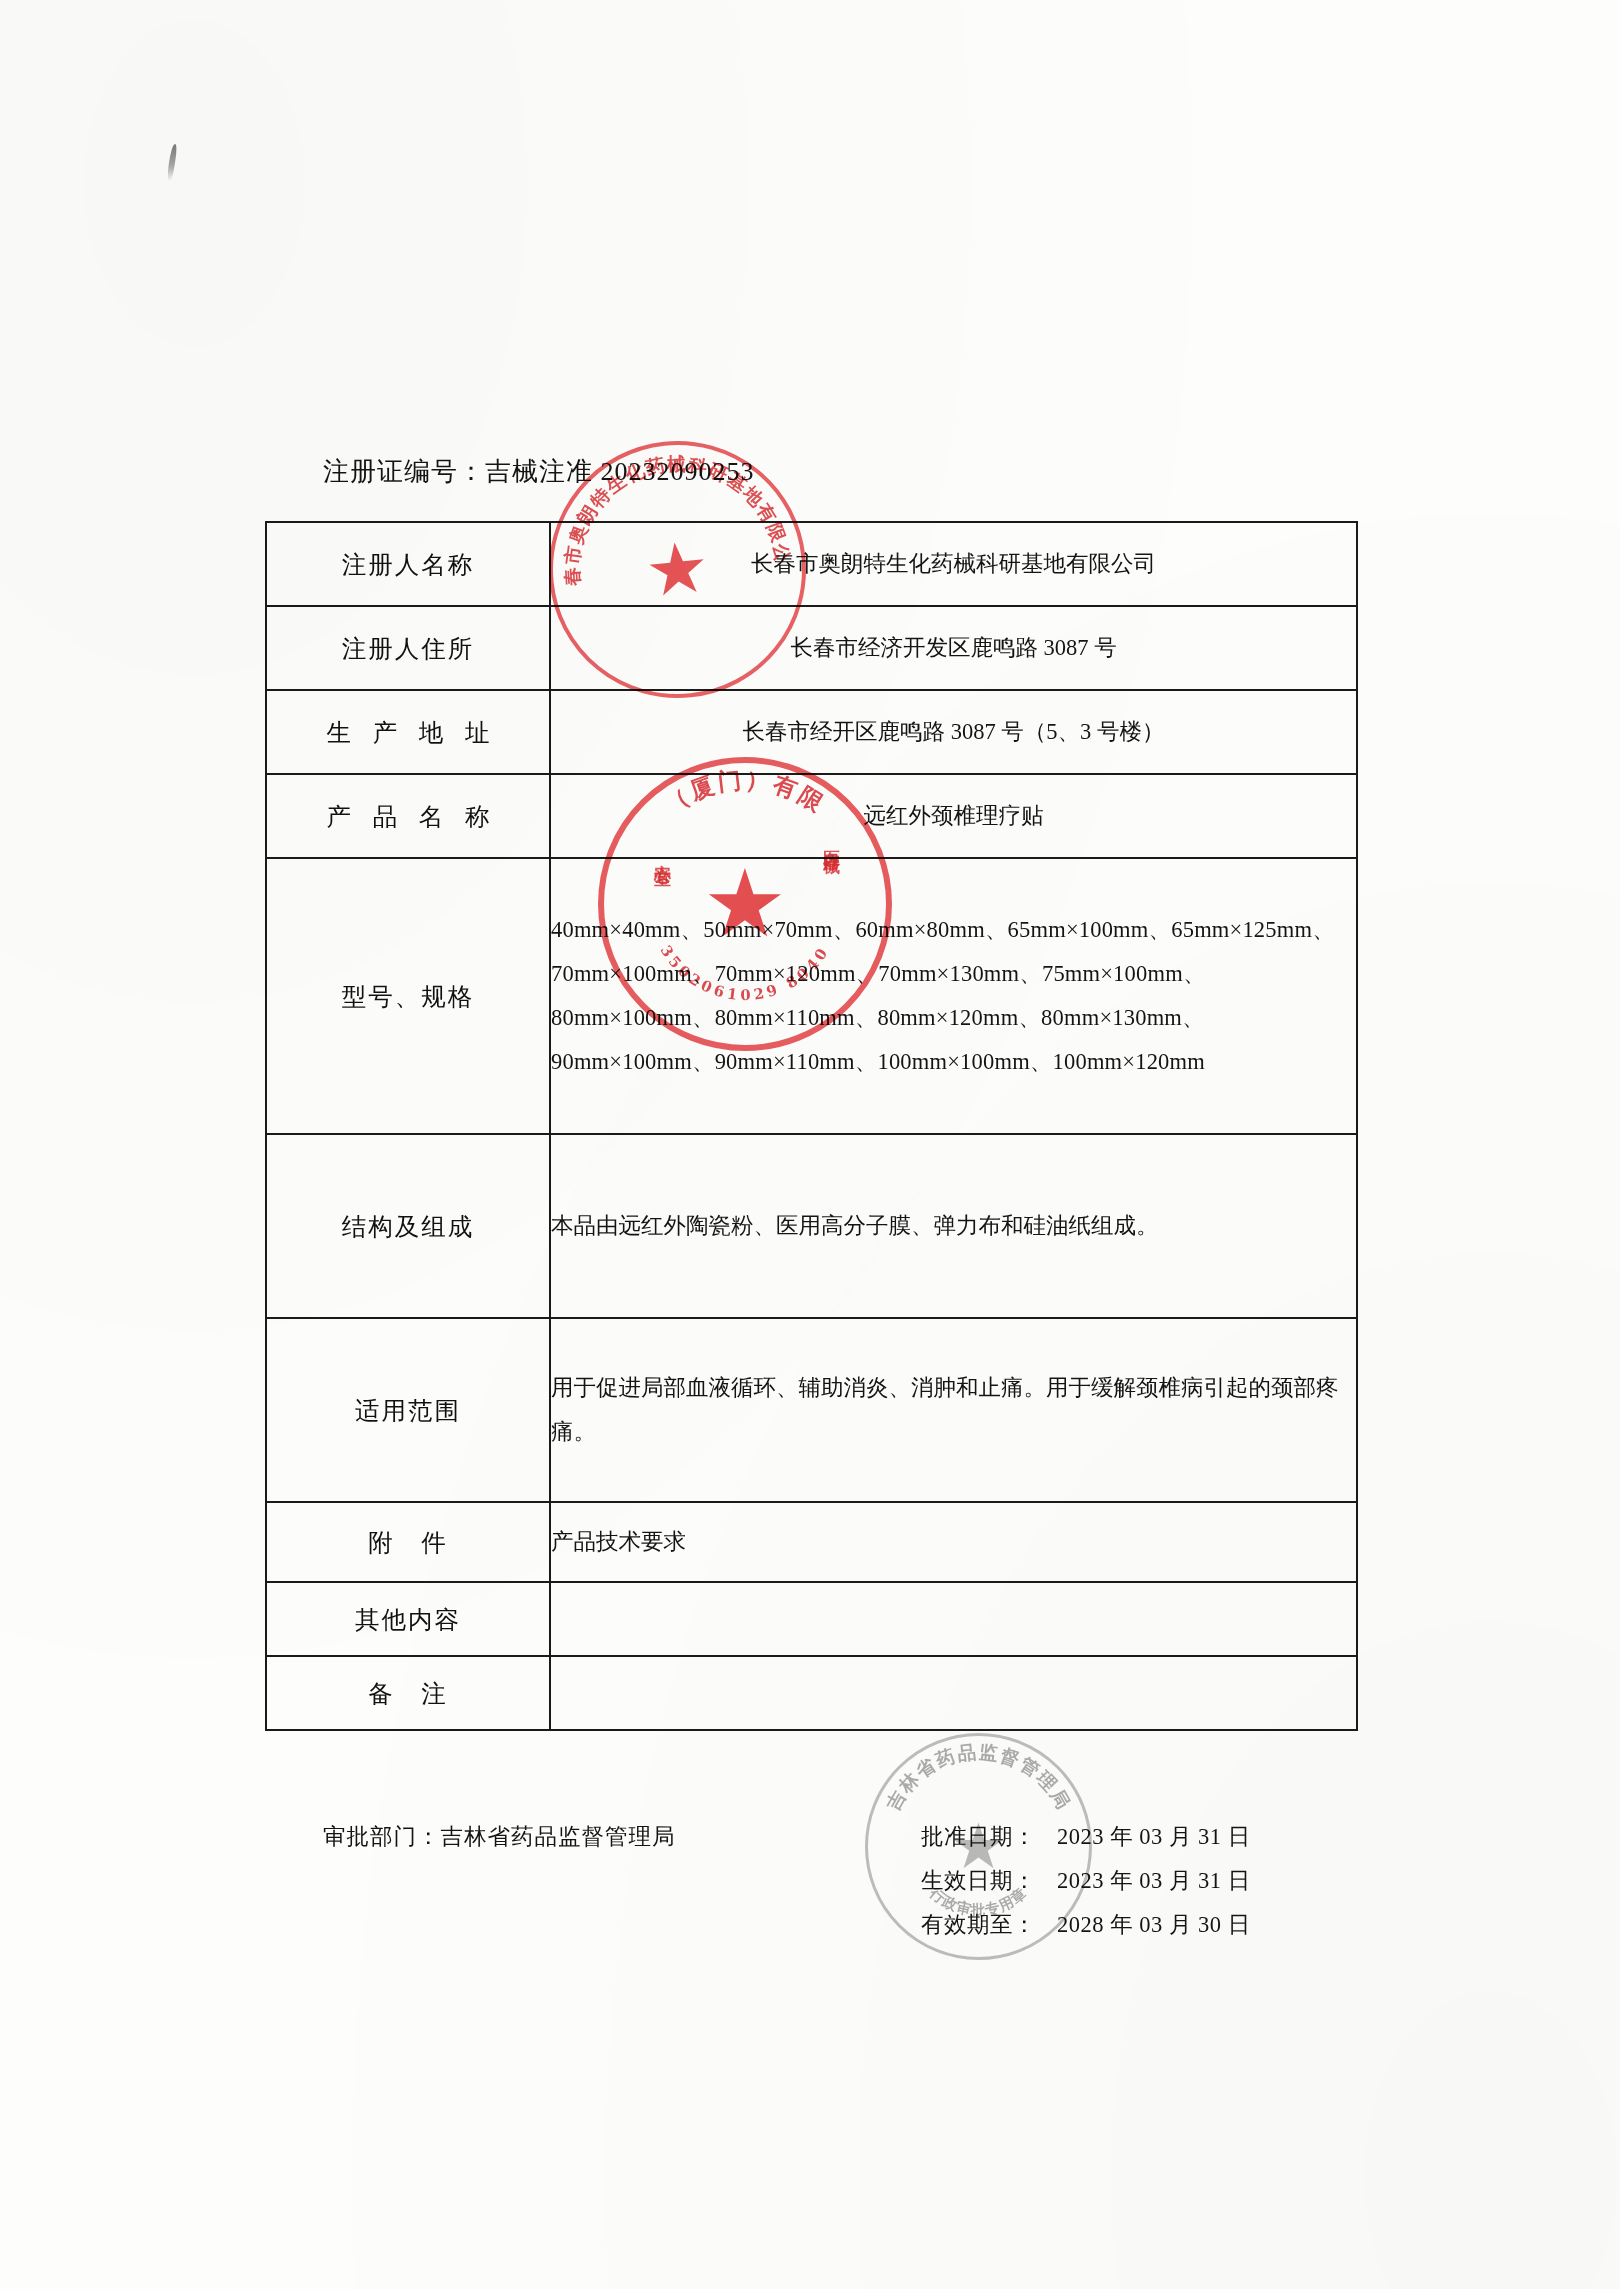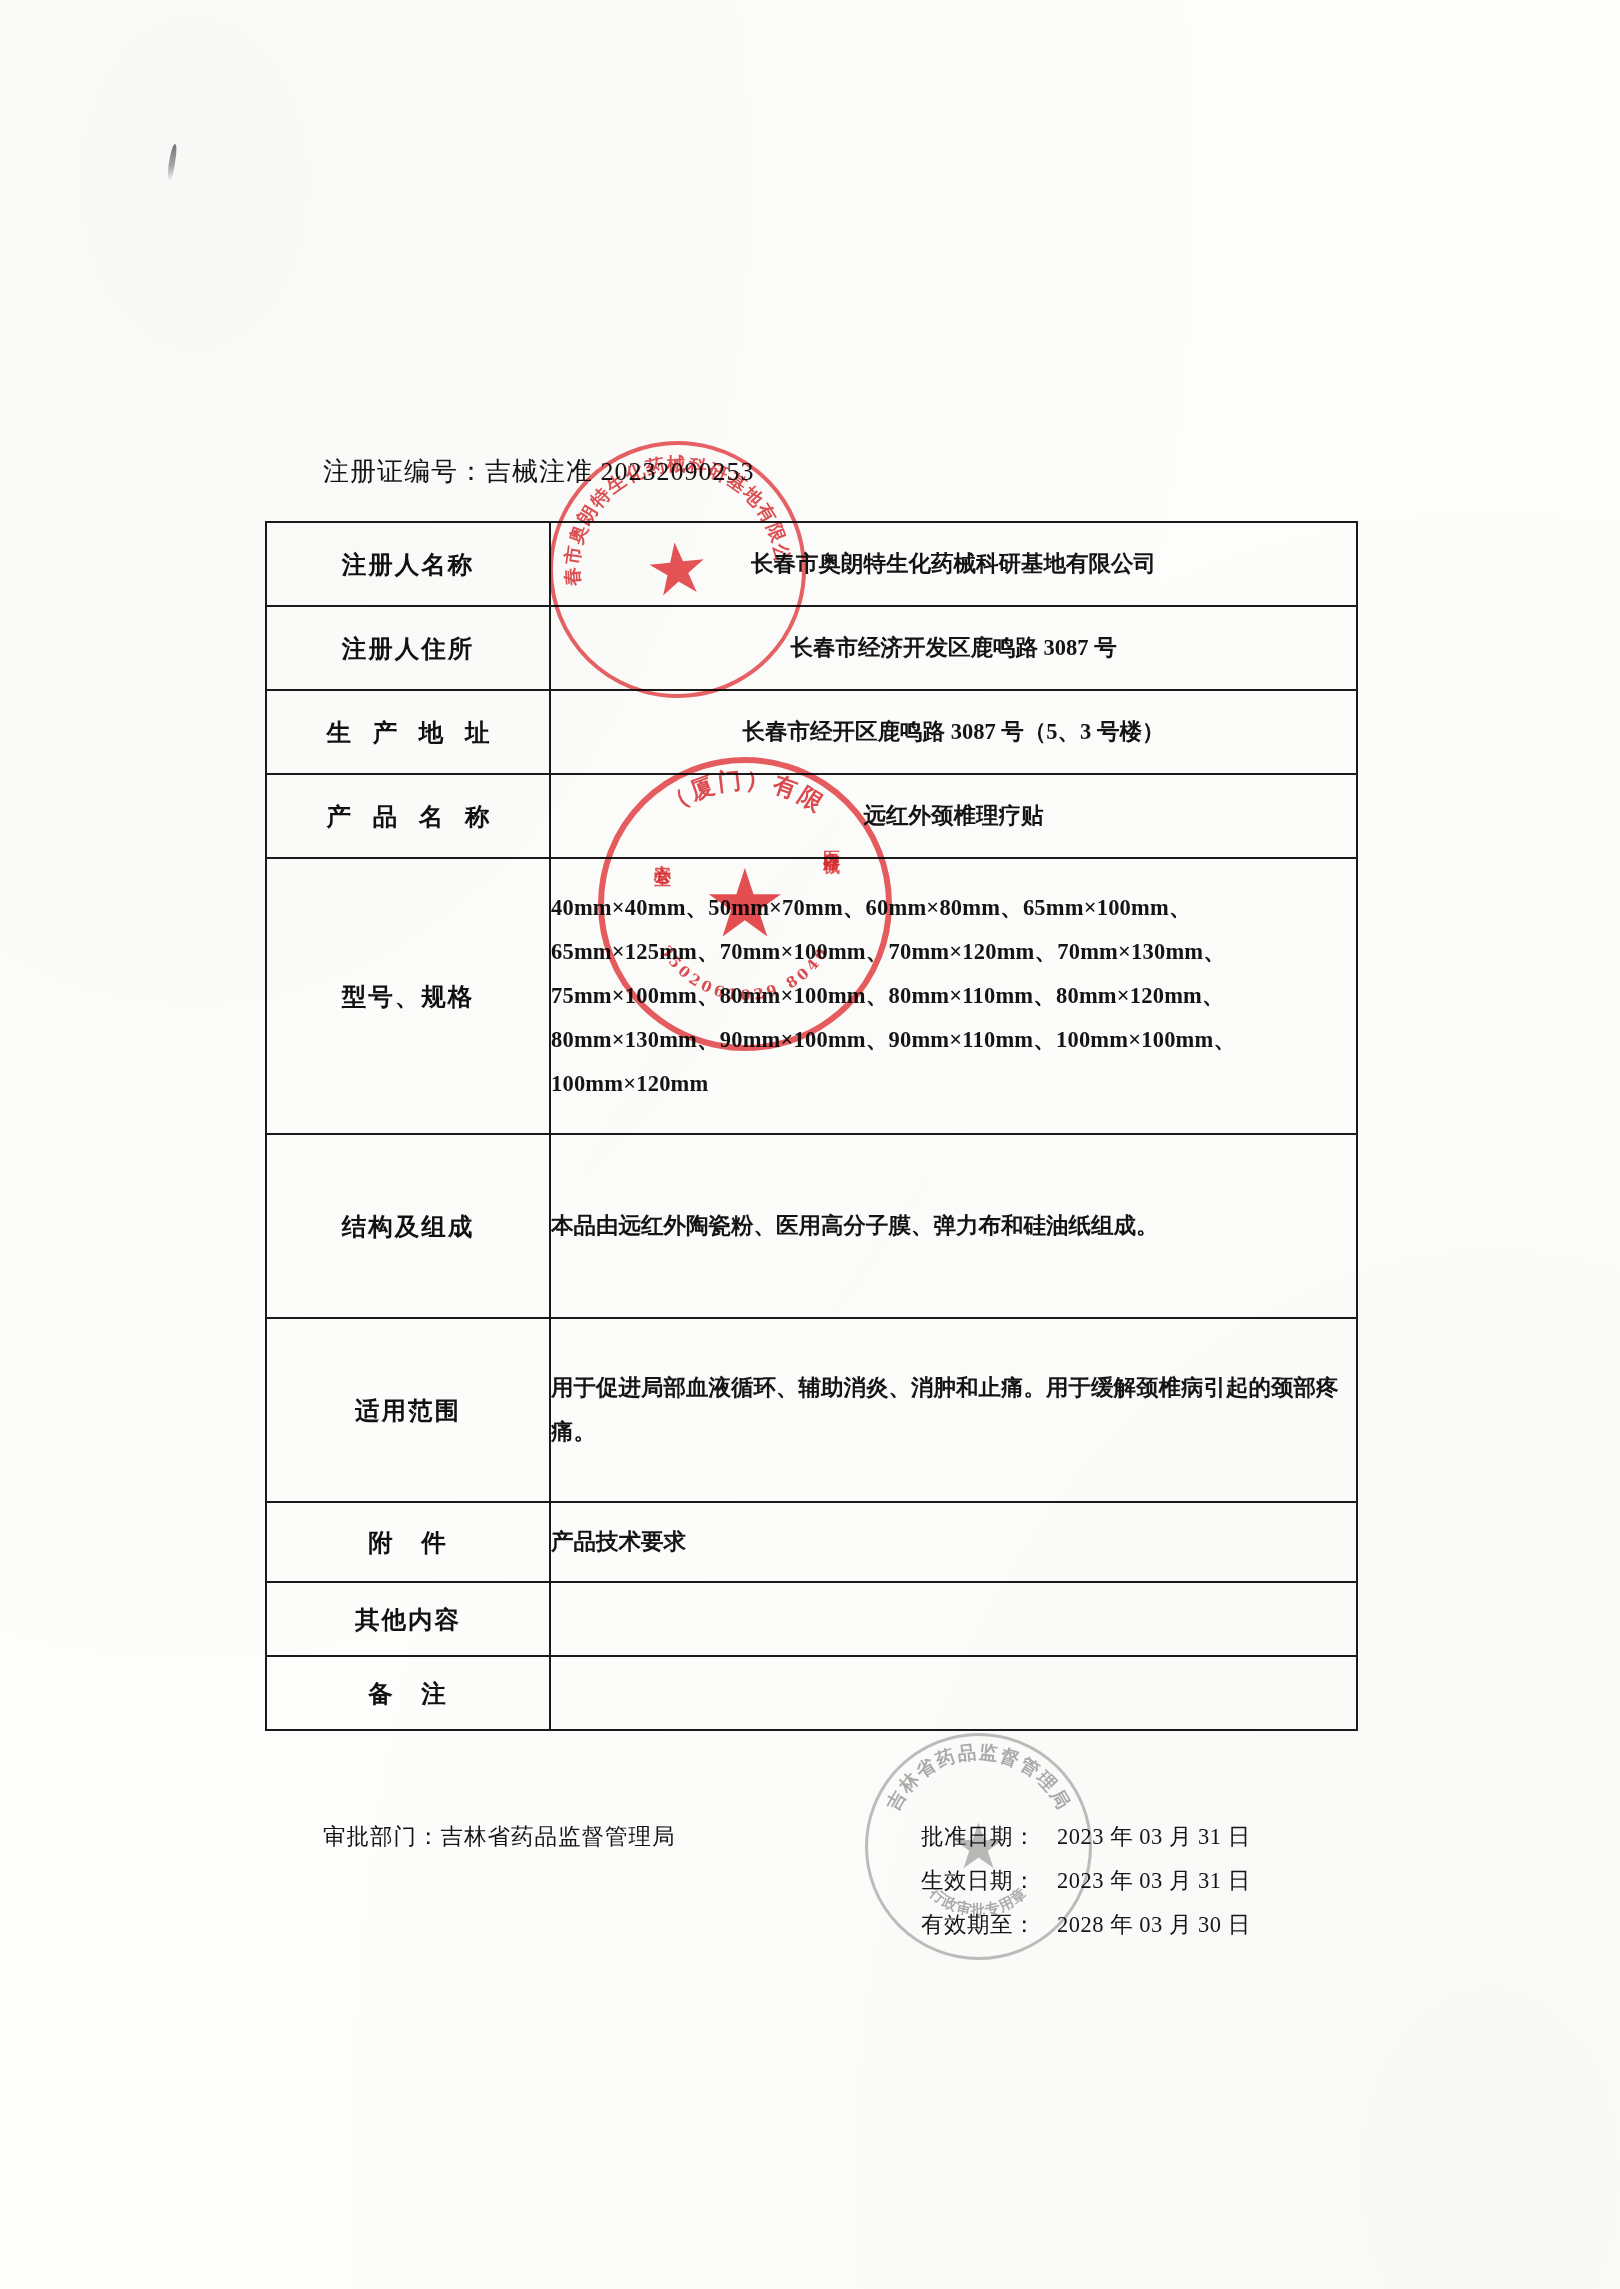--- a/index.html
+++ b/index.html
@@ -68,21 +68,20 @@
     top: 521px;
     left: 265px;
     width: 1093px;
     border-collapse: collapse;
     table-layout: fixed;
   }
   table.cert td {
     border: 2px solid #1a1a1a;
     padding: 0;
     vertical-align: middle;
-    font-weight: bold;
   }
   td.lbl {
     width: 284px;
     text-align: center;
     font-size: 24.5px;
     letter-spacing: 2px;
     color: #111;
     padding: 13.7px 5.9px;
   }
   td.lbl.spread { letter-spacing: 21.6px; text-indent: 21.6px; }

